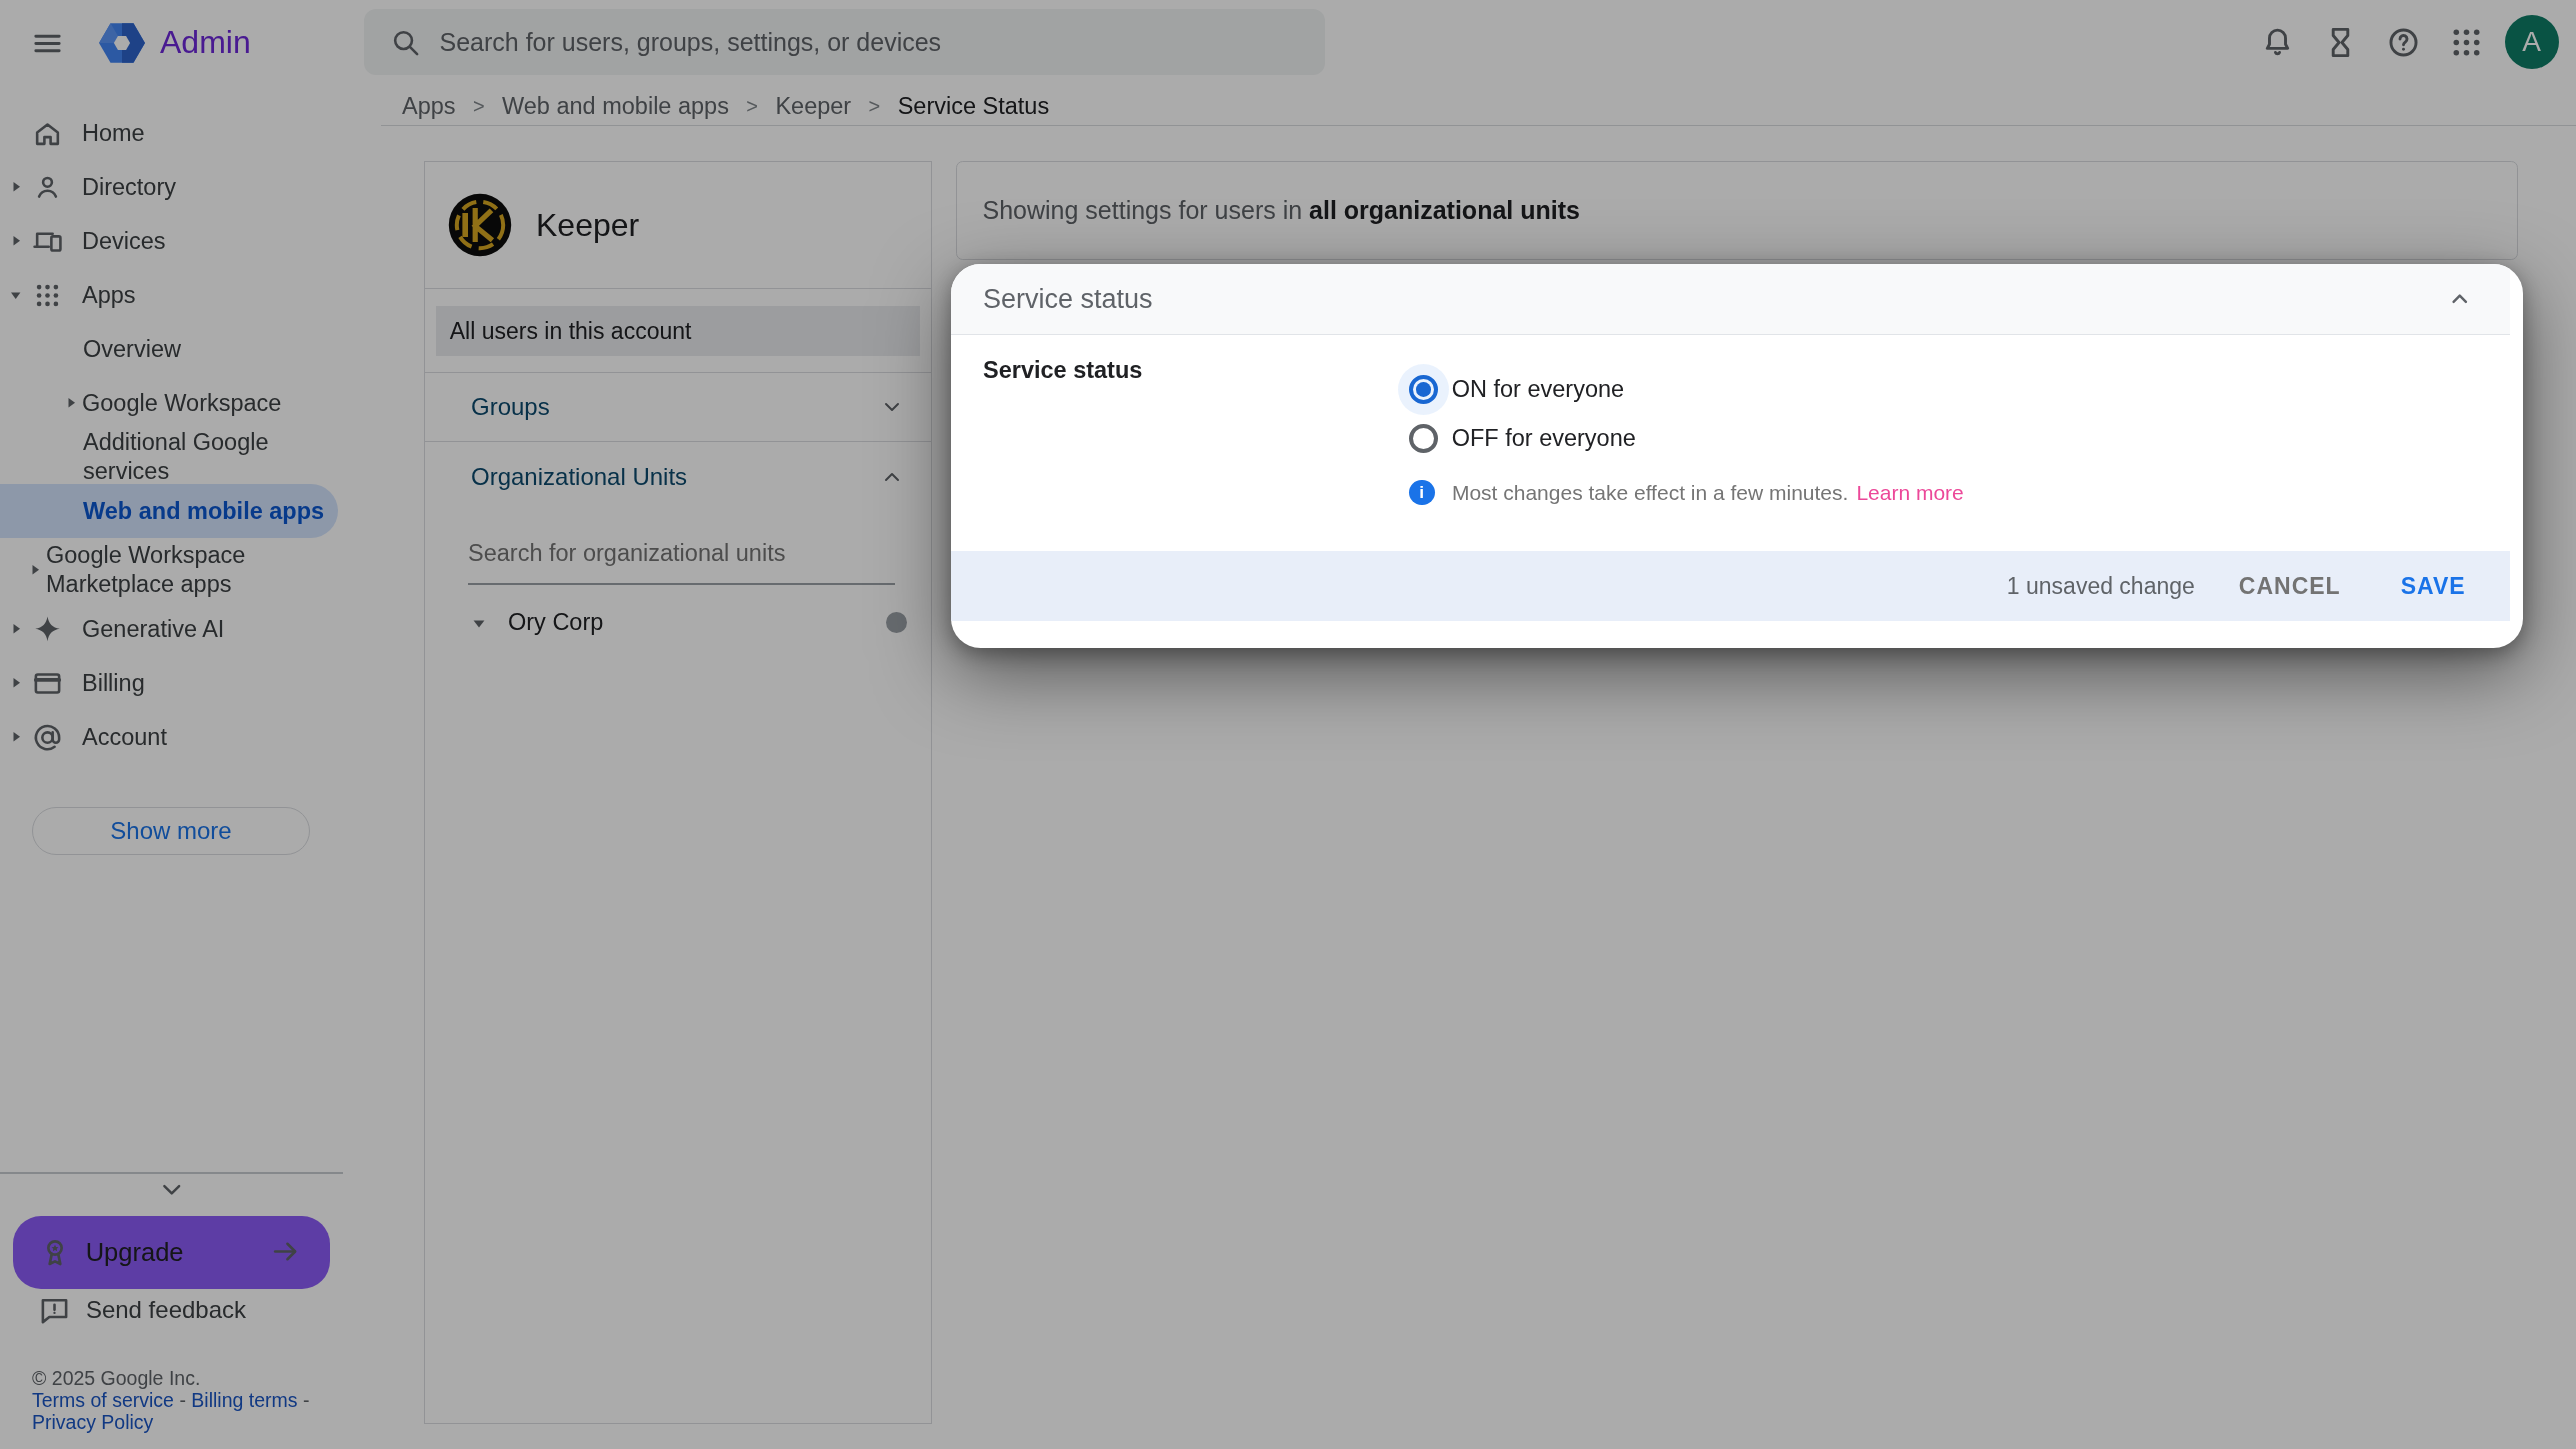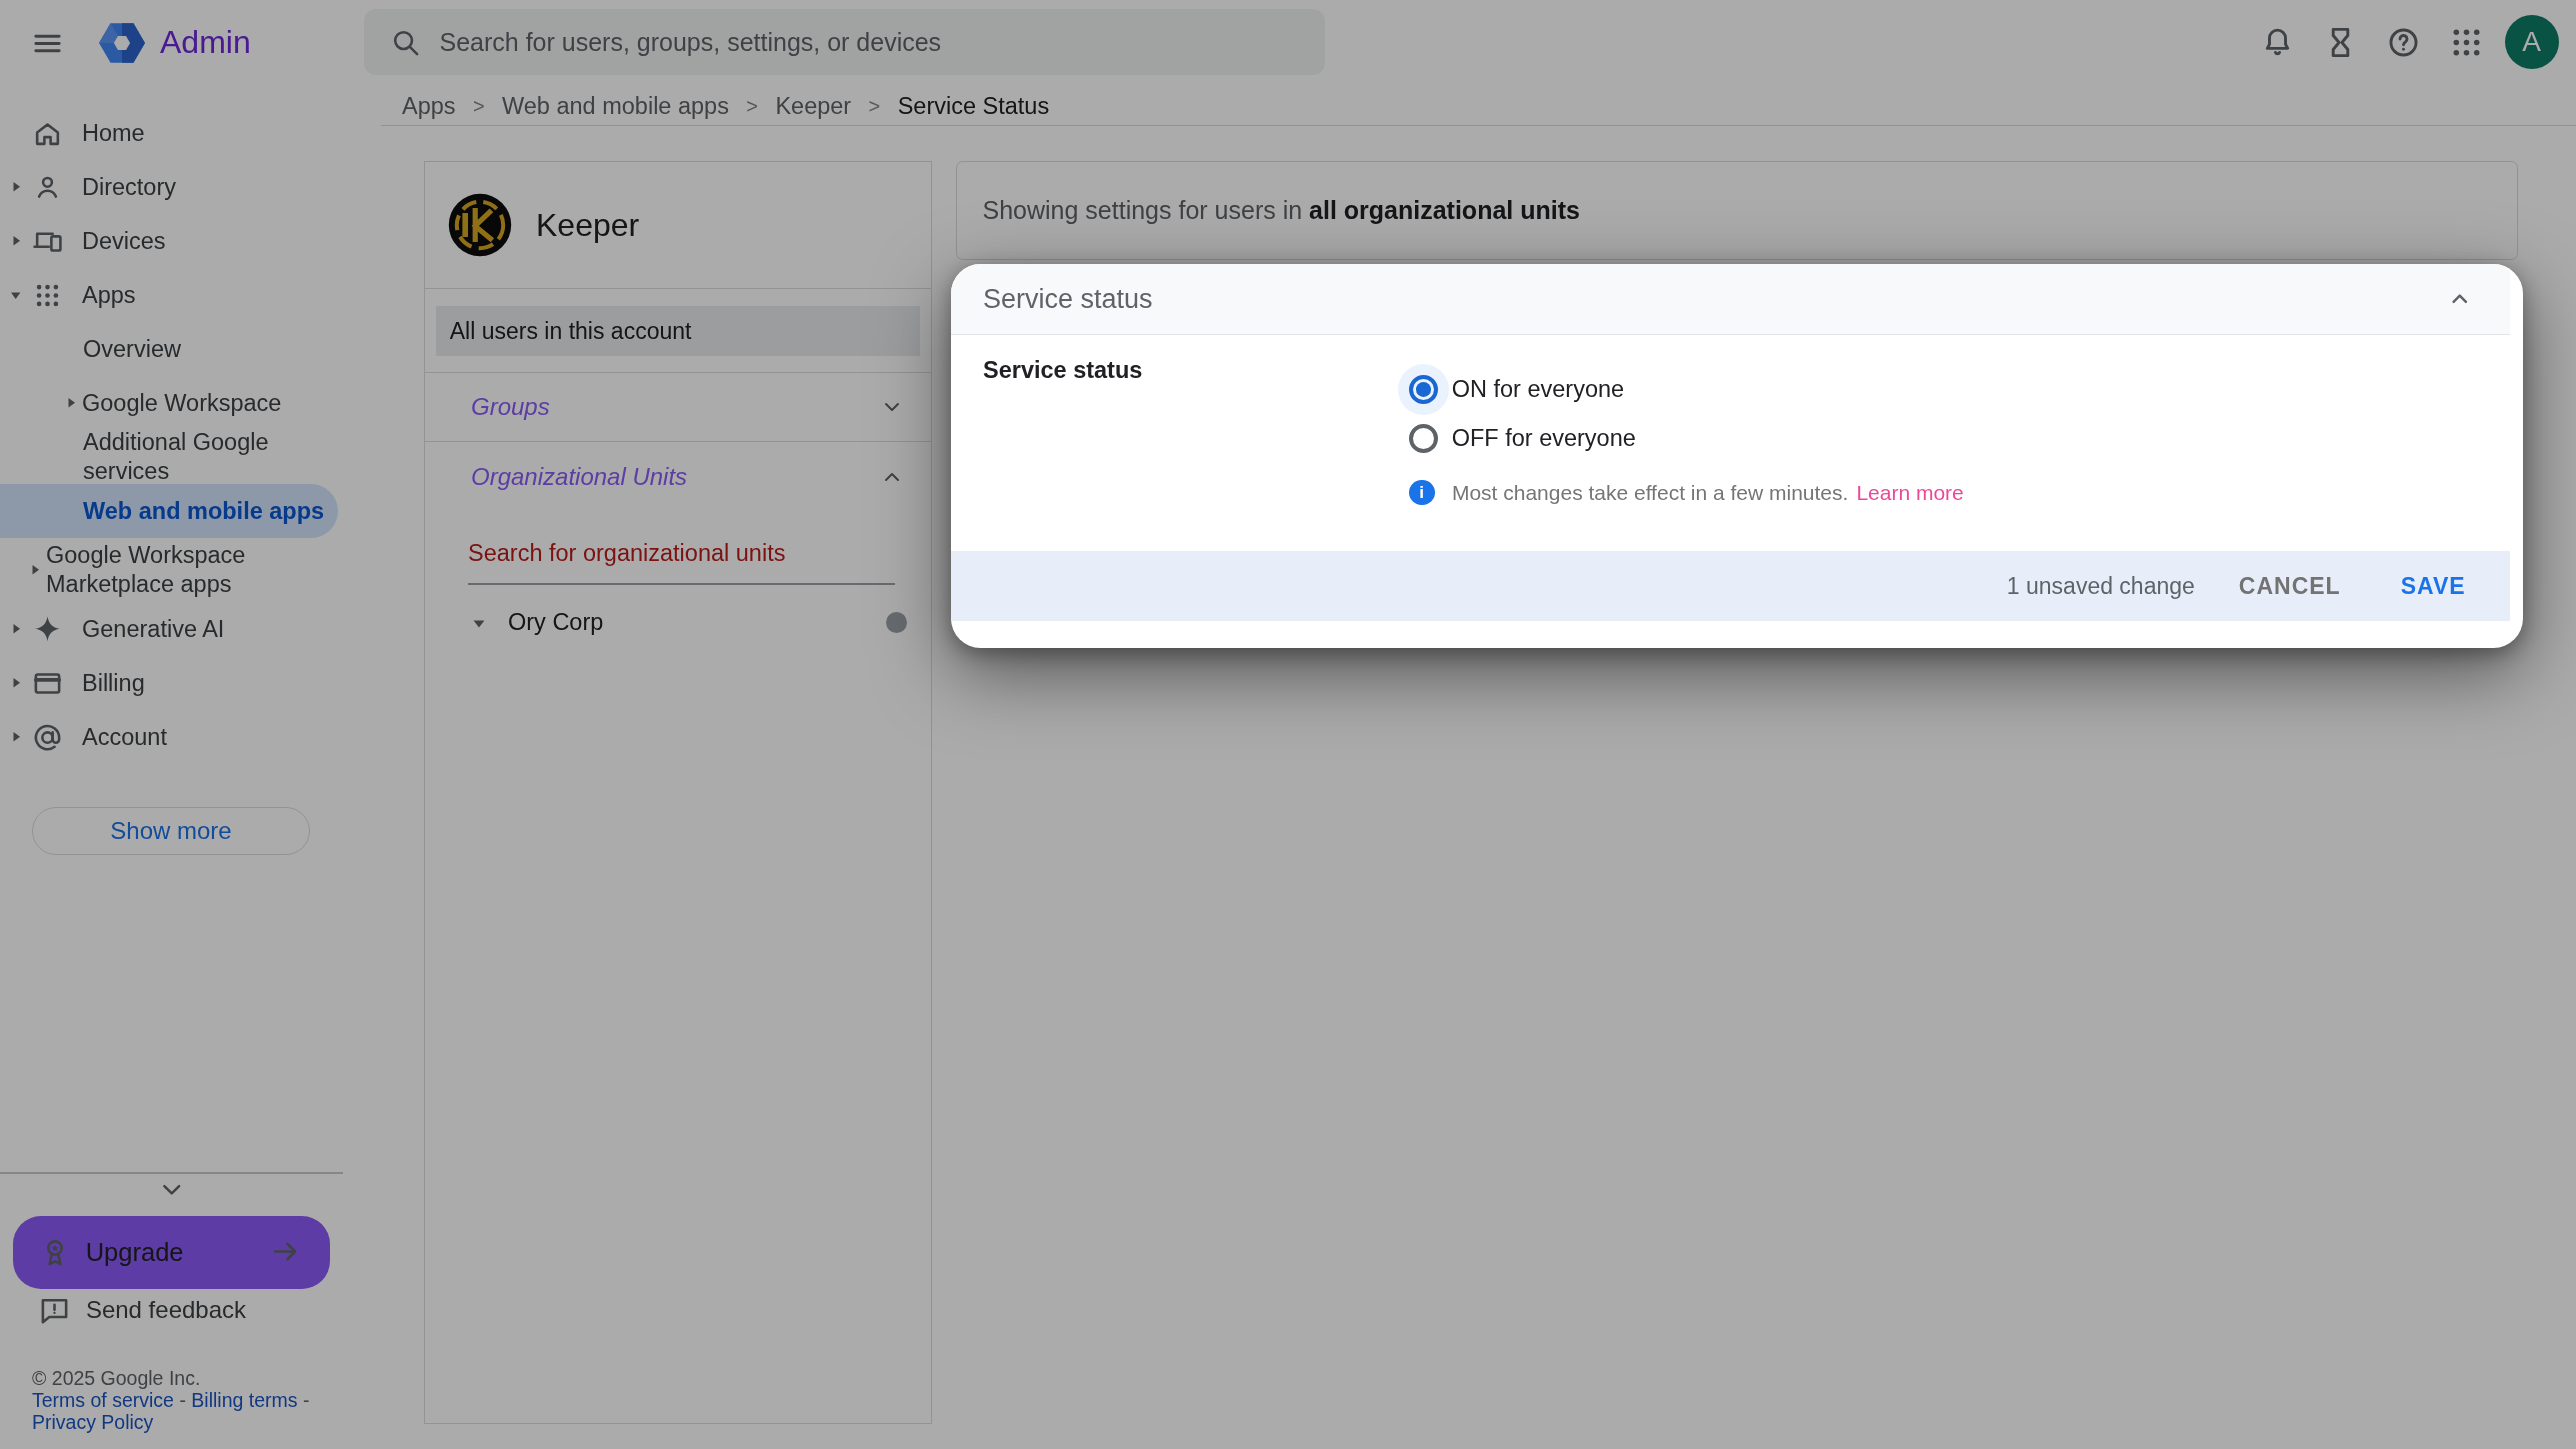--- a/index.html
+++ b/index.html
@@ -62,25 +62,25 @@
 
   
   .keeper-panel { position:absolute; left:424px; top:161px; width:508px; height:1263px; background:#fff;
                   border:1.3px solid #dadce0; z-index:2; }
   .kp-head { height:127px; display:flex; align-items:center; padding-left:23px; border-bottom:1.3px solid #dadce0; }
   .kp-logo { width:64px; height:64px; }
   .kp-title { margin-left:24px; font-size:32px; color:#202124; }
   .kp-allusers { margin:17px 11.4px 16px 11.4px; height:50px; background:#e9ebee; display:flex; align-items:center;
                  padding-left:13.4px; font-size:23px; color:#202124; cursor:pointer; }
   .kp-row { height:70px; display:flex; align-items:center; justify-content:space-between;
-            padding:0 27px 0 46px; color:#8b5cf6; font-size:24px; cursor:pointer;font-style:italic; }
+            padding:0 27px 0 46px; color:#0c4a6e; font-size:24px; cursor:pointer; }
   .kp-row.groups { border-top:1.3px solid #dadce0; border-bottom:1.3px solid #dadce0; }
   .kp-row svg { width:24px; height:24px; }
   .kp-search { margin:28px 0 0 43px; width:427px; border-bottom:2px solid #9aa0a6; padding-bottom:16px;
-               font-size:23.5px; color:#b91c1c; cursor:text; }
+               font-size:23.5px; color:#737373; cursor:text; }
   .kp-tree-row { margin-top:24px; padding:0 24px 0 44px; display:flex; align-items:center; cursor:pointer; }
   .kp-tree-row svg { width:20px; height:20px; }
   .ou-label { margin-left:19px; font-size:23.5px; color:#202124; }
   .ou-dot { margin-left:auto; width:21.5px; height:21.5px; border-radius:50%; background:#9aa0a6; }
 
   
   .banner-card { position:absolute; left:956px; top:161px; width:1562px; height:99px; background:#fff;
                  border:1.3px solid #dadce0; border-radius:6.7px; display:flex; align-items:center;
                  padding-left:25.5px; font-size:25px; color:#5f6368; z-index:2; }
   .banner-card b { color:#202124; font-weight:bold; }

